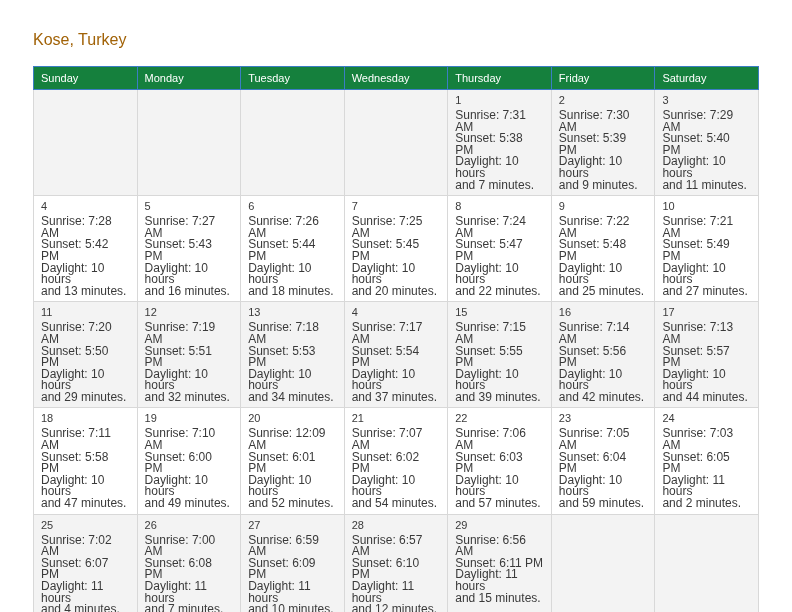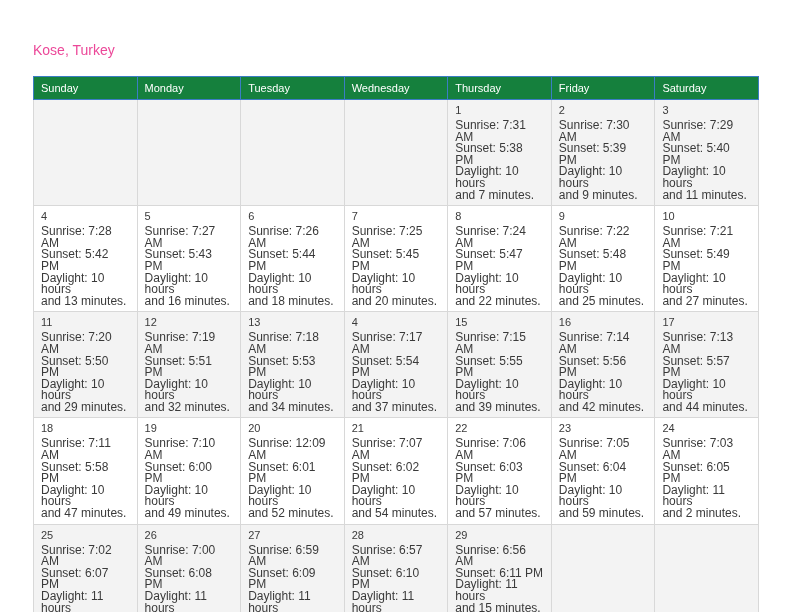--- a/index.html
+++ b/index.html
@@ -51,23 +51,22 @@
   }
   .titles { text-align: right; padding-top: 2px; }
   .month-title {
     font-size: 27px;
     color: #1a1a1a;
     font-weight: normal;
     line-height: 32px;
     font-family: "Liberation Sans", sans-serif;
   }
   .location {
-    font-size: 14px;
-    color: #ec4899;
-    margin-top: 10px;
+    font-size: 16px;
+    color: #a16207;
     line-height: 16px;
   }
   
   .calendar {
     margin-top: 18px;
     width: 726px;
     border-collapse: collapse;
     table-layout: fixed;
   }
   .calendar th {

